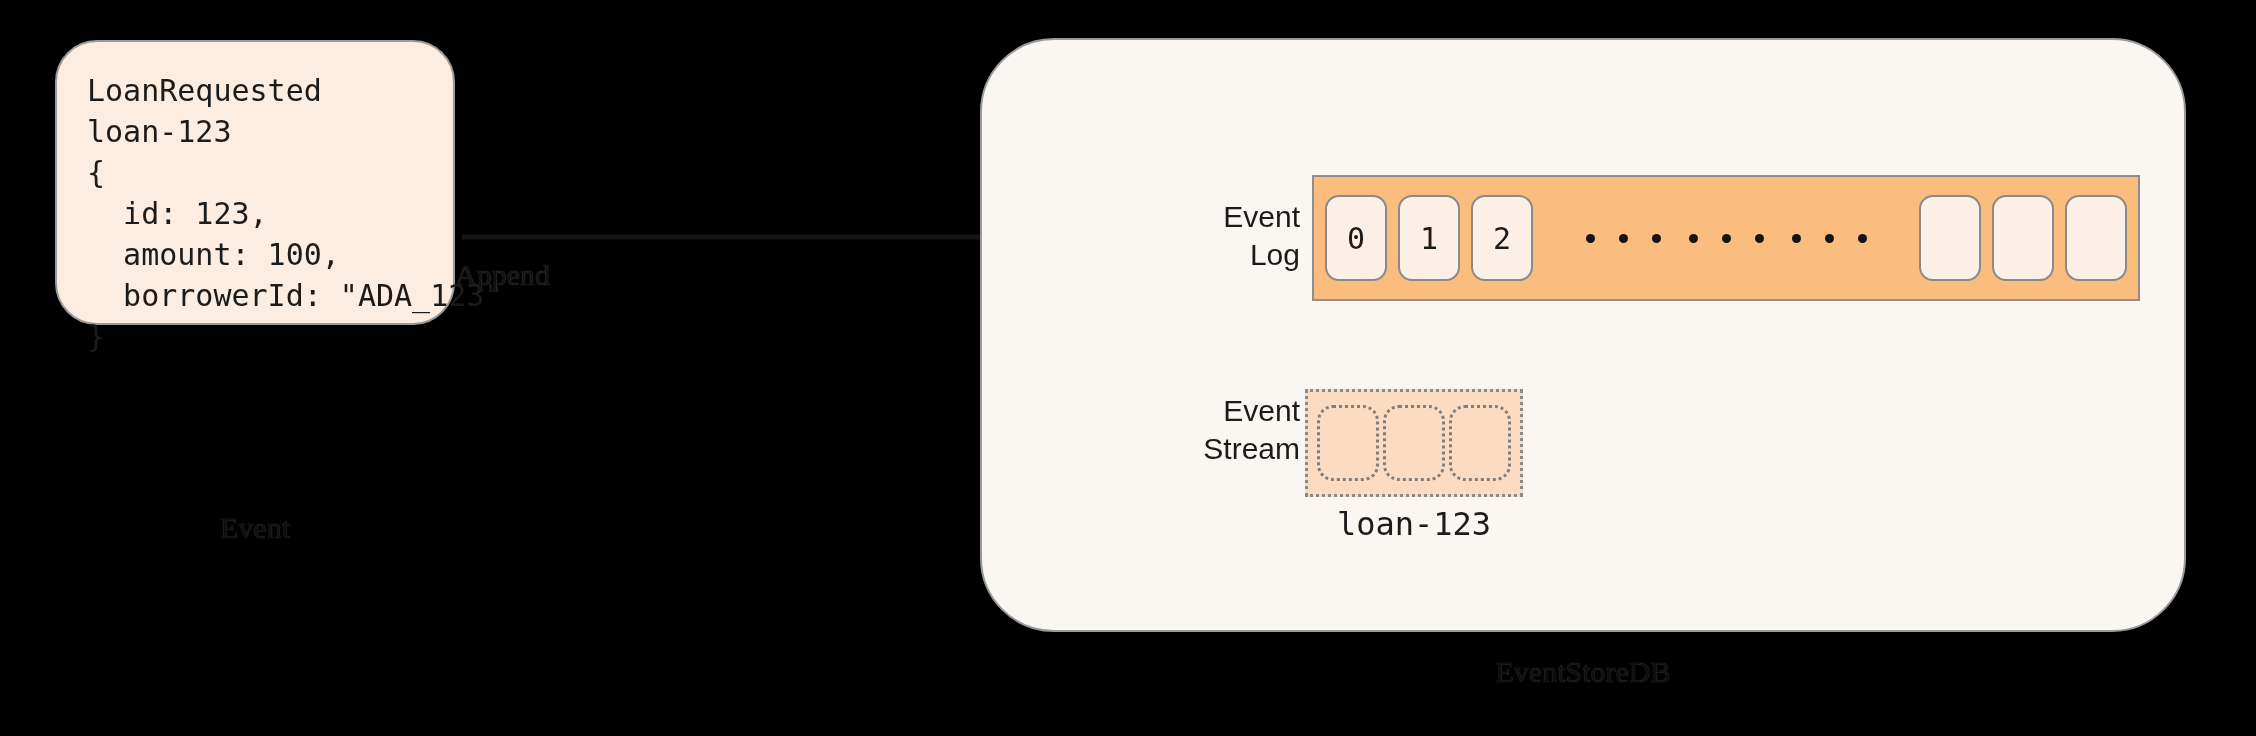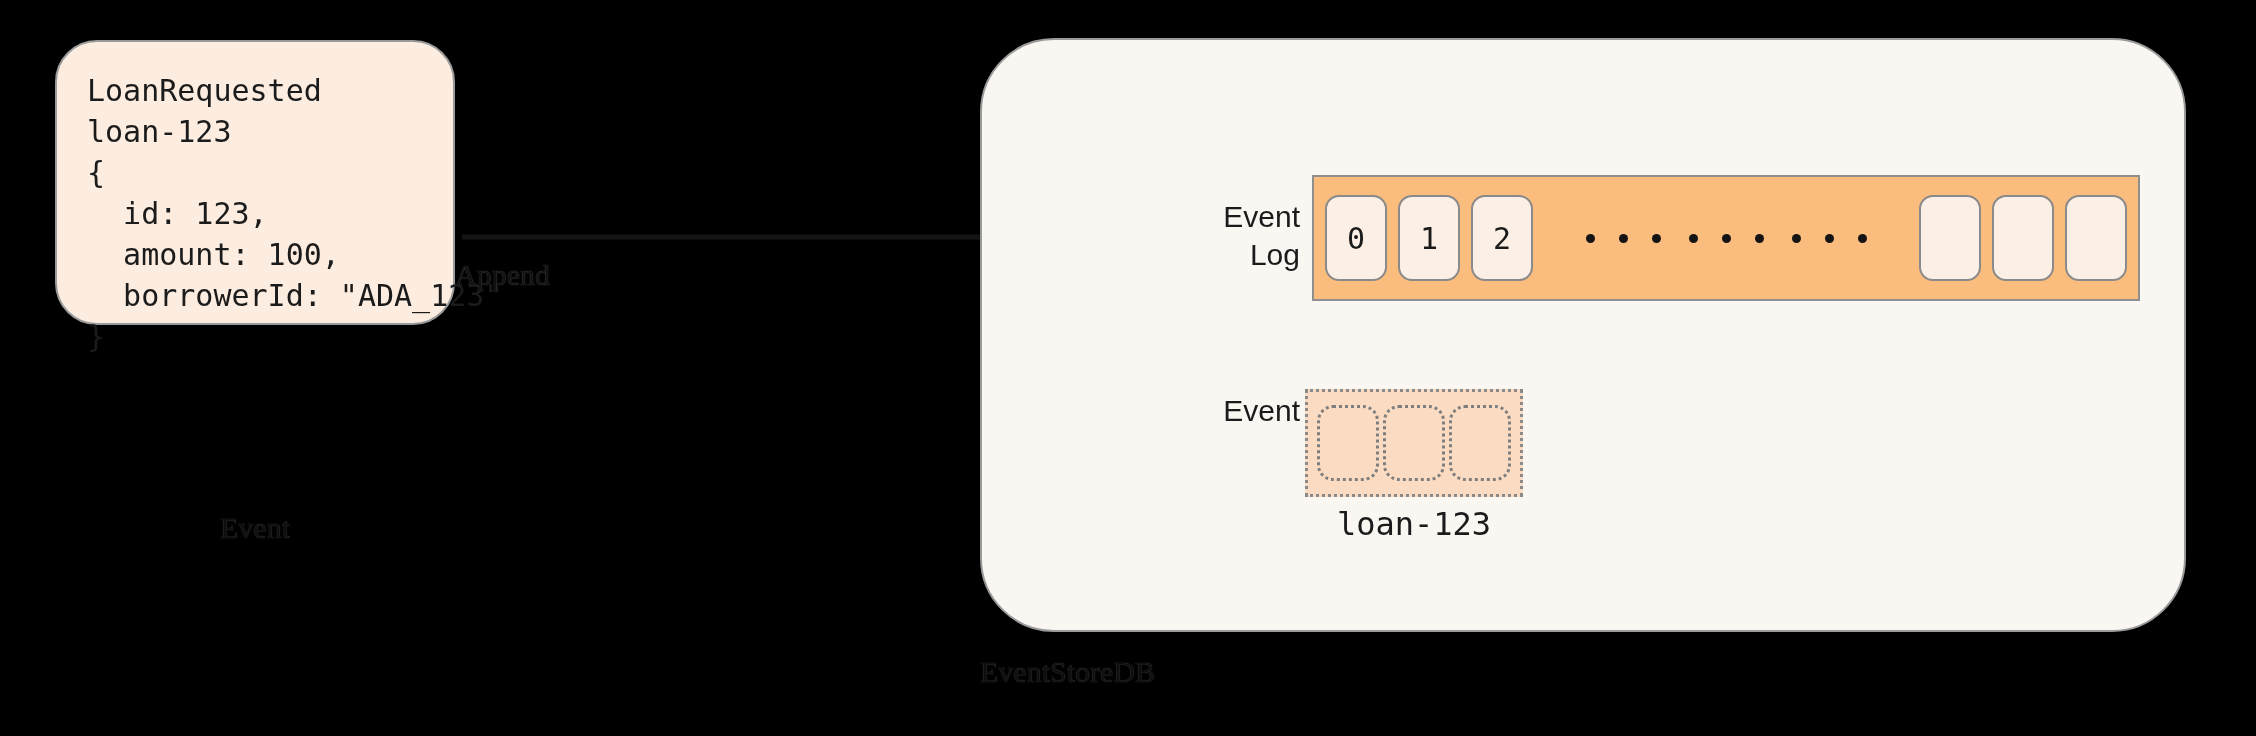--- a/index.html
+++ b/index.html
@@ -32,21 +32,21 @@
     text-shadow:0 0 1px #6a6a6a;
   }
 
   
   #eventstore-container{
     position:absolute;left:980px;top:38px;width:1206px;height:594px;
     background:#FAF6F2;border:2px solid #9A9A9A;border-radius:74px;
     box-sizing:border-box;
   }
   #eventstore-caption{
-    position:absolute;left:980px;top:655px;width:1206px;text-align:left;
+    position:absolute;left:980px;top:655px;width:1206px;text-align:center;
     font-family:"Liberation Serif",serif;font-size:30px;color:#0E0E0E;
     text-shadow:0 0 1px #5a5a5a;
   }
 
   
   .row-label{
     position:absolute;text-align:right;color:#1B1B1B;
     font-family:"Liberation Sans",sans-serif;font-size:30px;line-height:38px;
   }
   #event-log-label{left:1130px;top:198px;width:170px;}
@@ -150,20 +150,21 @@
       </span>
     </div>
 
     <div class="log-slot tail"></div>
     <div class="log-slot tail"></div>
     <div class="log-slot tail"></div>
   </div>
 
   <div class="row-label" id="event-stream-label">
     <div>Event</div>
+    <div>Stream</div>
   </div>
 
   <div id="event-stream-band">
     <div class="stream-slot"></div>
     <div class="stream-slot"></div>
     <div class="stream-slot"></div>
   </div>
 
   <div id="stream-name">loan-123</div>
 

